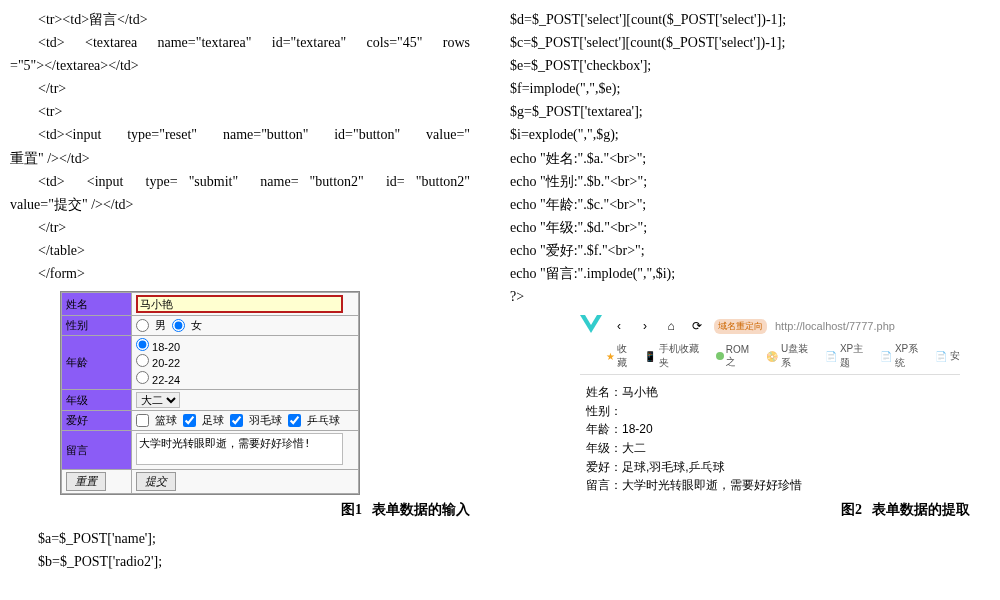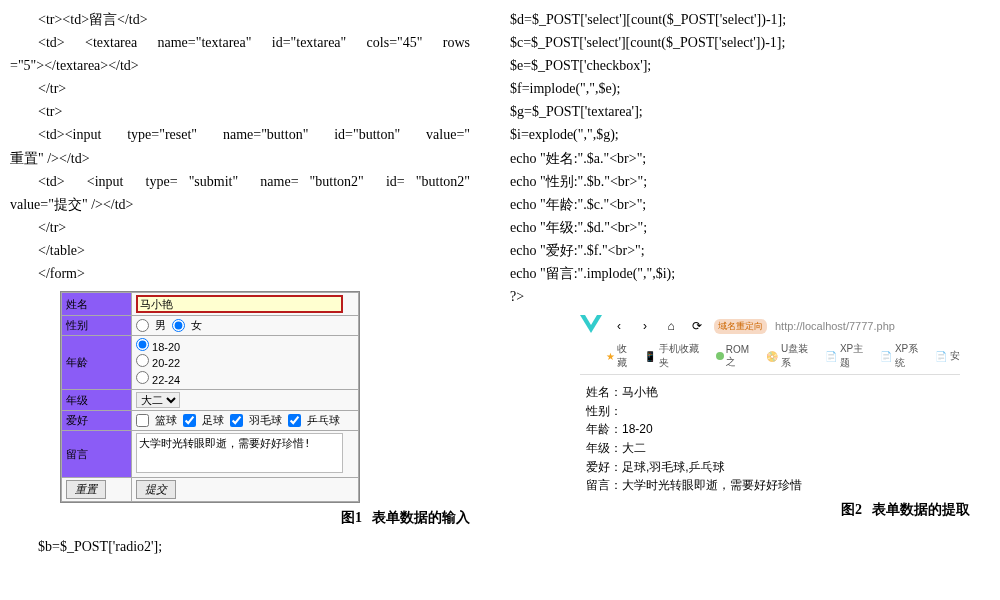--- a/index.html
+++ b/index.html
@@ -48,21 +48,21 @@
     .form-demo td.lbl { width: 70px; background: #8b5cf6; }
     .form-demo input[type=text] {
       width: 95%;
       border: 2px solid #b91c1c;
       background: #ffffd0;
       font-size: 11px;
       padding: 1px 2px;
     }
     .form-demo textarea {
       width: 95%;
-      height: 40px;
+      height: 32px;
       font-size: 11px;
       border: 1px solid #bbb;
       resize: none;
       padding: 2px;
     }
     .form-demo select {
       font-size: 11px;
       border: 1px solid #bbb;
     }
     .form-demo .radio-row, .form-demo .check-row { display: flex; gap: 6px; align-items: center; }
@@ -229,20 +229,21 @@
       </tr>
     </tbody>
       </table>
   </div>
 
   <div class="caption">
     <span class="fignum">图1</span><span>表单数据的输入</span>
   </div>
 
   <div class="php-block" id="php-left">
+      <div class="code-line indent1">$a=$_POST['name'];</div>
       <div class="code-line indent1">$b=$_POST['radio2'];</div>
     </div>
 </div>
 
 <div class="col col-right">
   <div id="right-code">
       <div class="code-line">$d=$_POST['select'][count($_POST['select'])-1];</div>
       <div class="code-line">$c=$_POST['select'][count($_POST['select'])-1];</div>
       <div class="code-line">$e=$_POST['checkbox'];</div>
       <div class="code-line">$f=implode(",",$e);</div>

